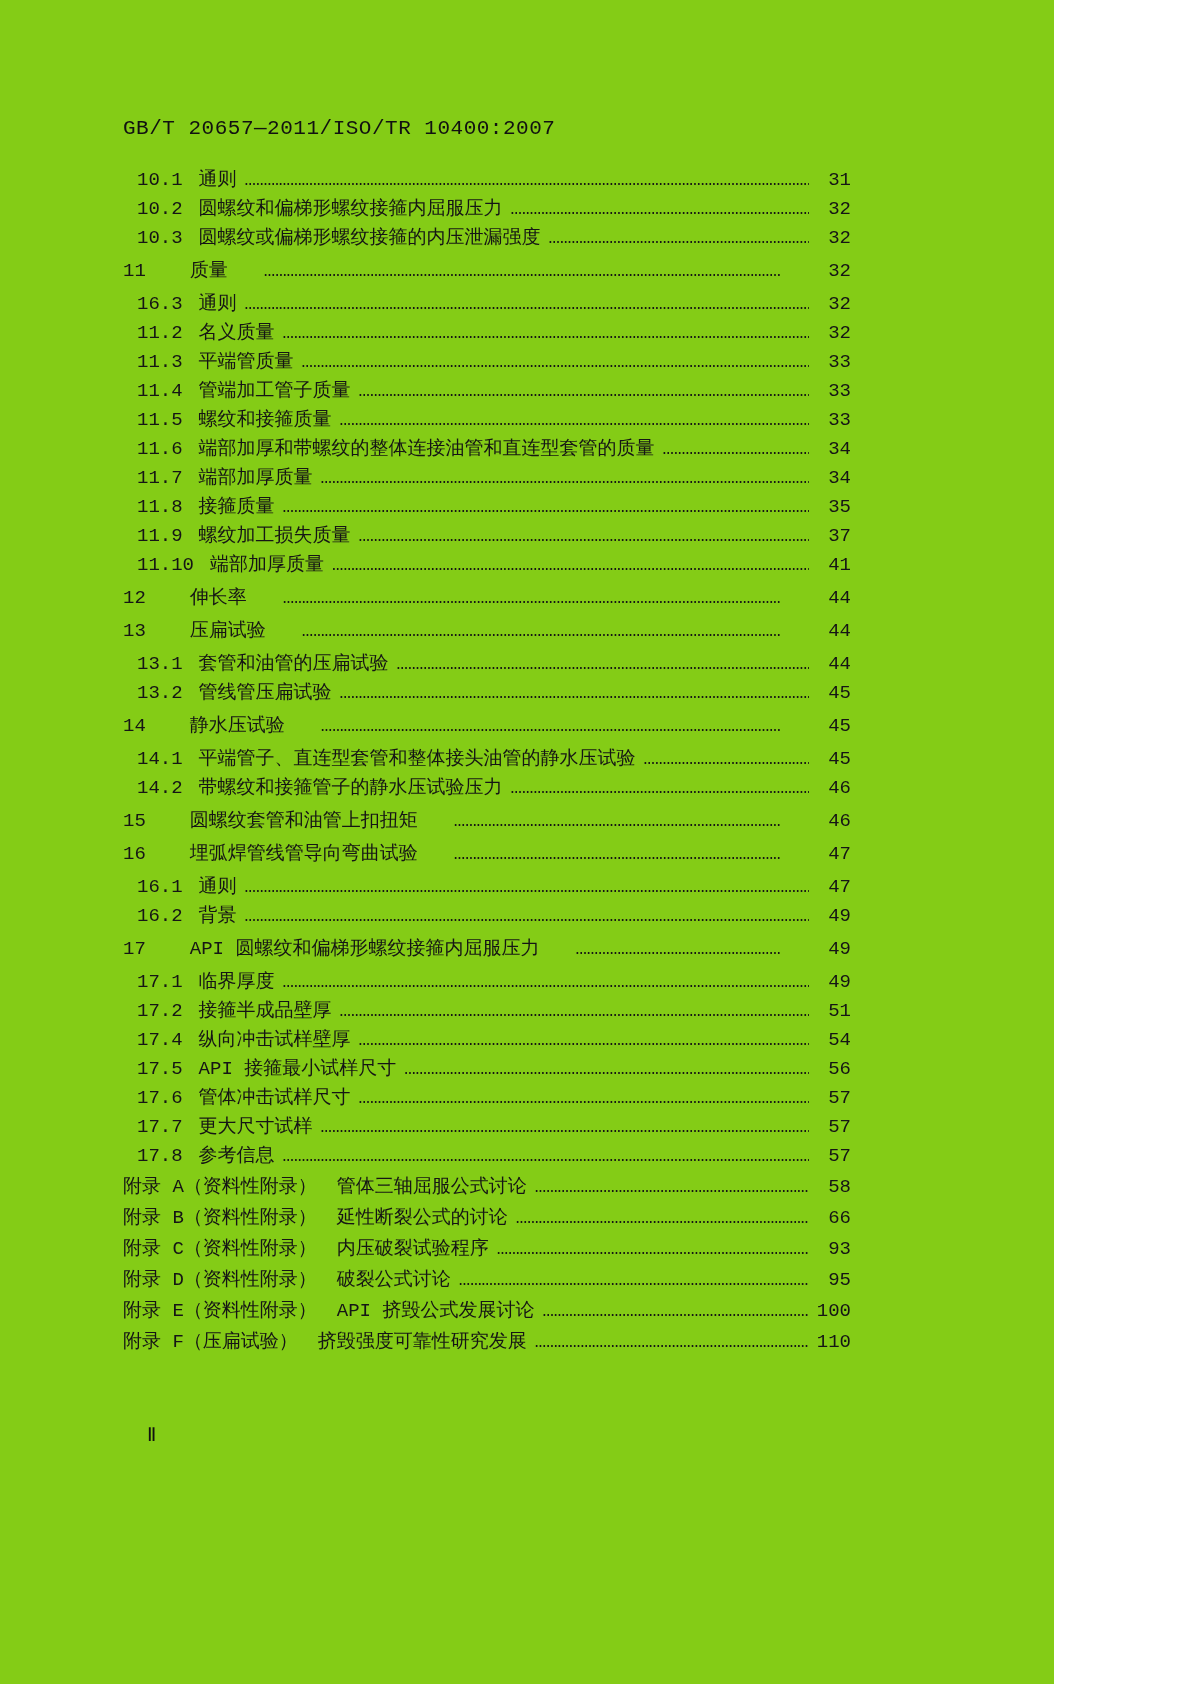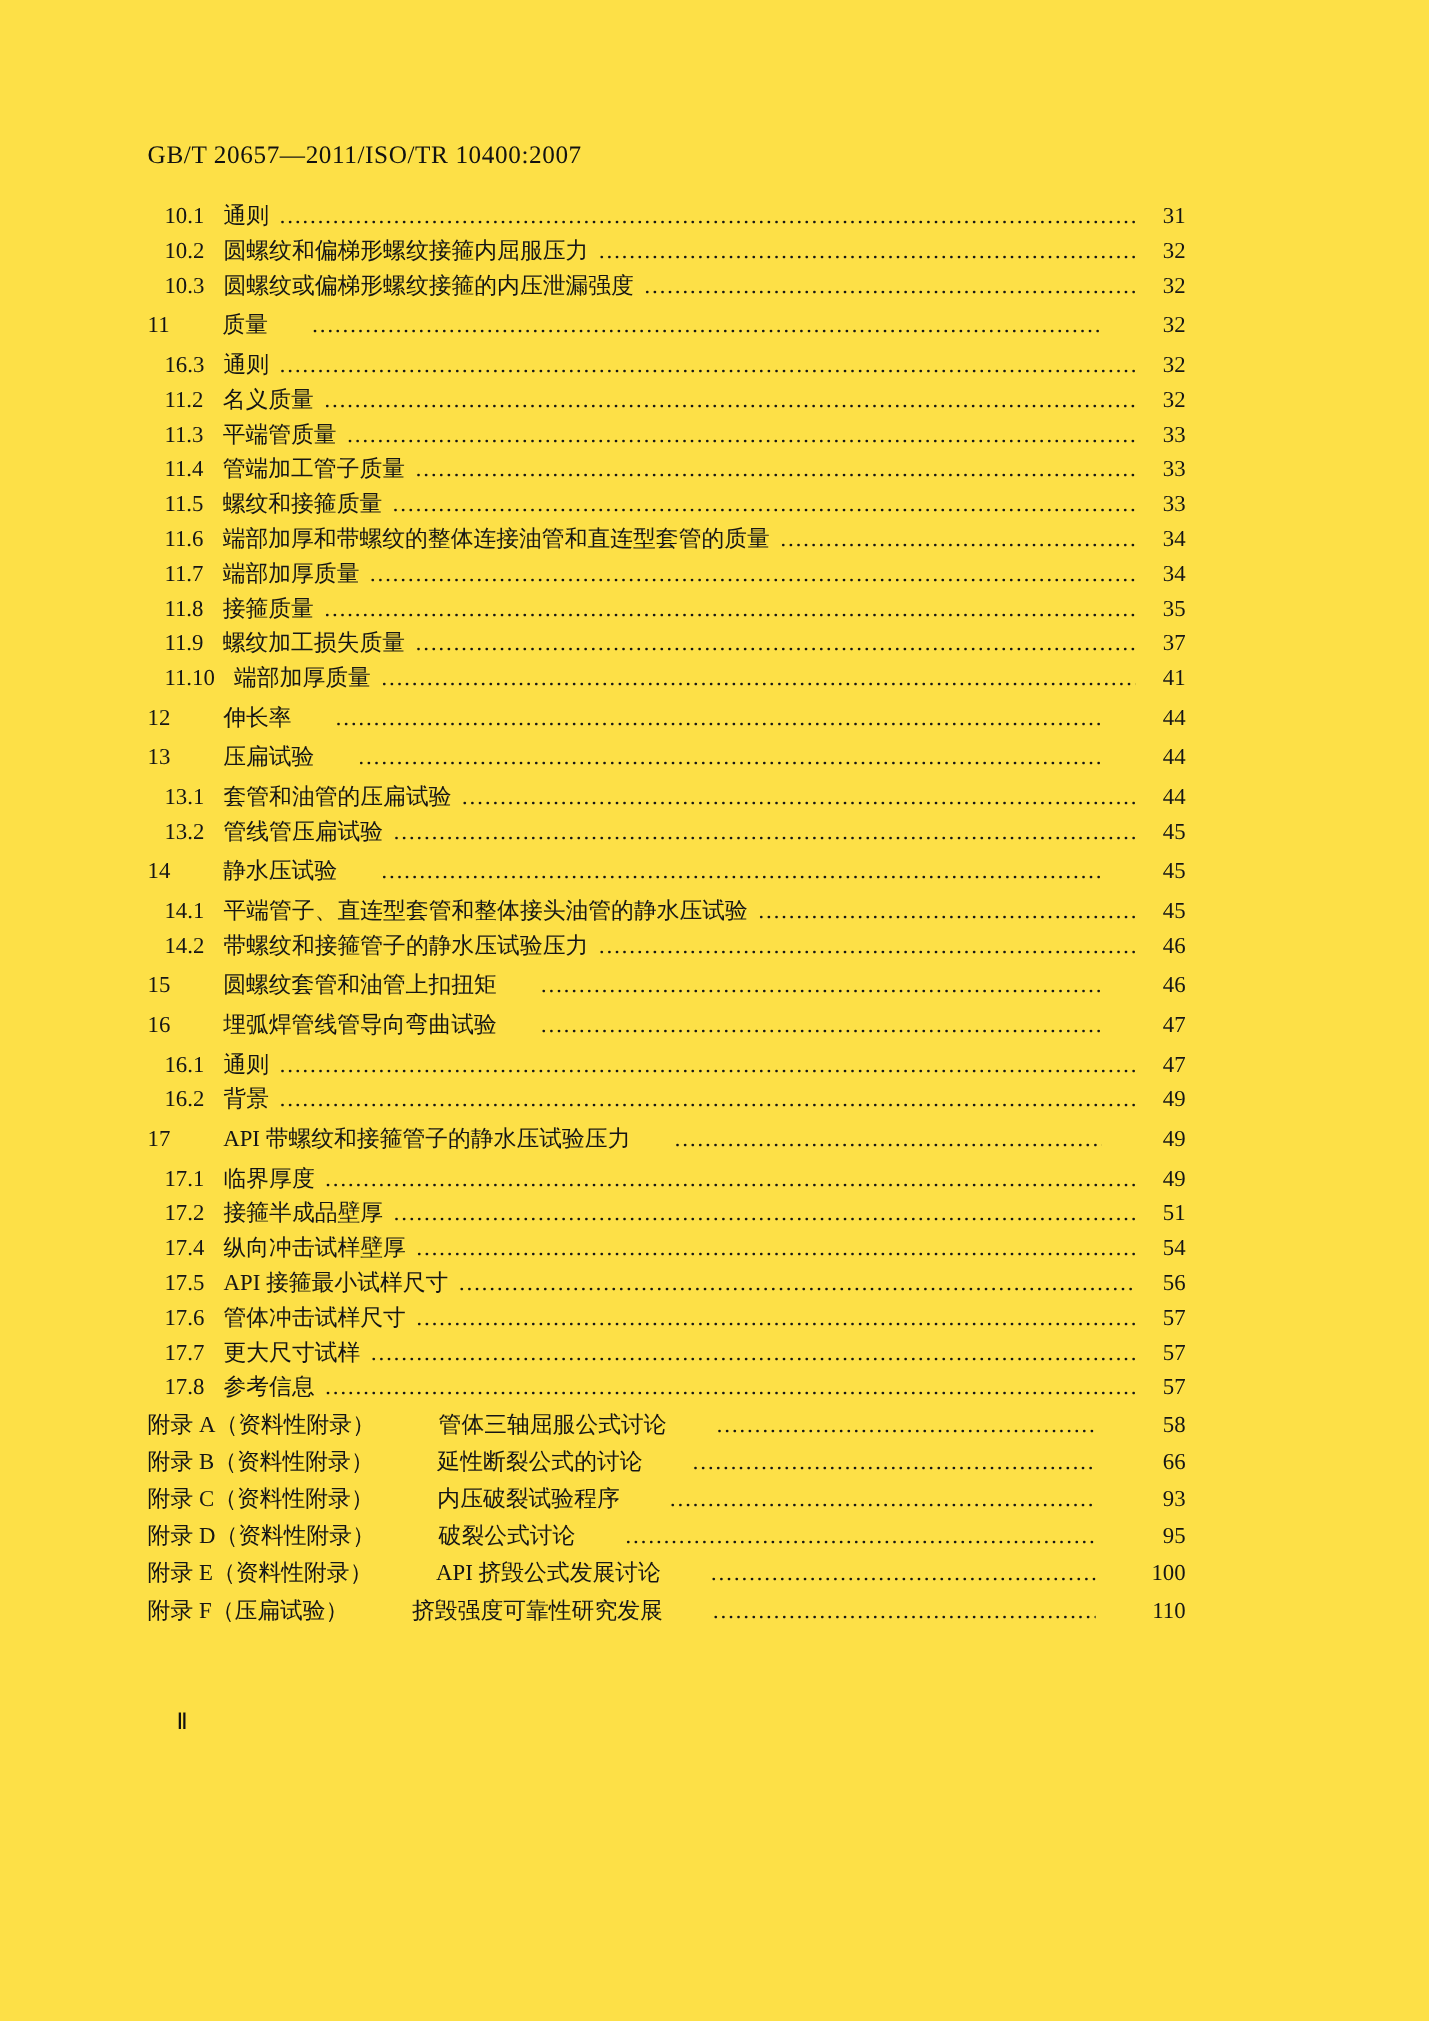--- a/index.html
+++ b/index.html
@@ -2,24 +2,24 @@
 <html><head>
 <meta charset="utf-8">
 <style>
   html, body {
     margin: 0;
     padding: 0;
     background: #ffffff;
   }
   .page {
     position: relative;
-    width: 1191px;
+    width: 1054px;
     height: 1684px;
-    background: #fde047;
-    font-family: Liberation Serif, serif;
+    background: #84cc16;
+    font-family: Liberation Mono, monospace;
     color: #151515;
     overflow: hidden;
   }
   .doc-header {
     position: absolute;
     top: 117px;
     left: 123px;
     font-size: 21px;
     letter-spacing: 0.5px;
     color: #111;
@@ -34,21 +34,21 @@
   .toc-entry {
     display: flex;
     align-items: flex-end;
     height: 29px;
     line-height: 29px;
     font-size: 19px;
     white-space: nowrap;
   }
   .toc-entry.level-1 { margin: 4px 0; gap: 28px; }
   .toc-entry.level-2 { padding-left: 14px; }
-  .toc-entry.level-3 { margin: 2px 0; gap: 33px; }
+  .toc-entry.level-3 { margin: 2px 0; }
   .toc-num {
     flex: 0 0 auto;
     margin-right: 16px;
   }
   .toc-entry.level-3 .toc-num { margin-right: 20px; }
   .toc-title {
     flex: 0 0 auto;
   }
   .toc-leader {
     flex: 1 1 auto;
@@ -225,21 +225,21 @@
     <span class="toc-page">47</span>
   </div>
       <div class="toc-entry level-2">
     <span class="toc-num">16.2</span>
     <span class="toc-title">背景</span>
     <span class="toc-leader"></span>
     <span class="toc-page">49</span>
   </div>
       <div class="toc-entry level-1">
     <span class="toc-num">17</span>
-    <span class="toc-title">API 带螺纹和接箍管子的静水压试验压力</span>
+    <span class="toc-title">API 圆螺纹和偏梯形螺纹接箍内屈服压力</span>
     <span class="toc-leader"></span>
     <span class="toc-page">49</span>
   </div>
       <div class="toc-entry level-2">
     <span class="toc-num">17.1</span>
     <span class="toc-title">临界厚度</span>
     <span class="toc-leader"></span>
     <span class="toc-page">49</span>
   </div>
       <div class="toc-entry level-2">

